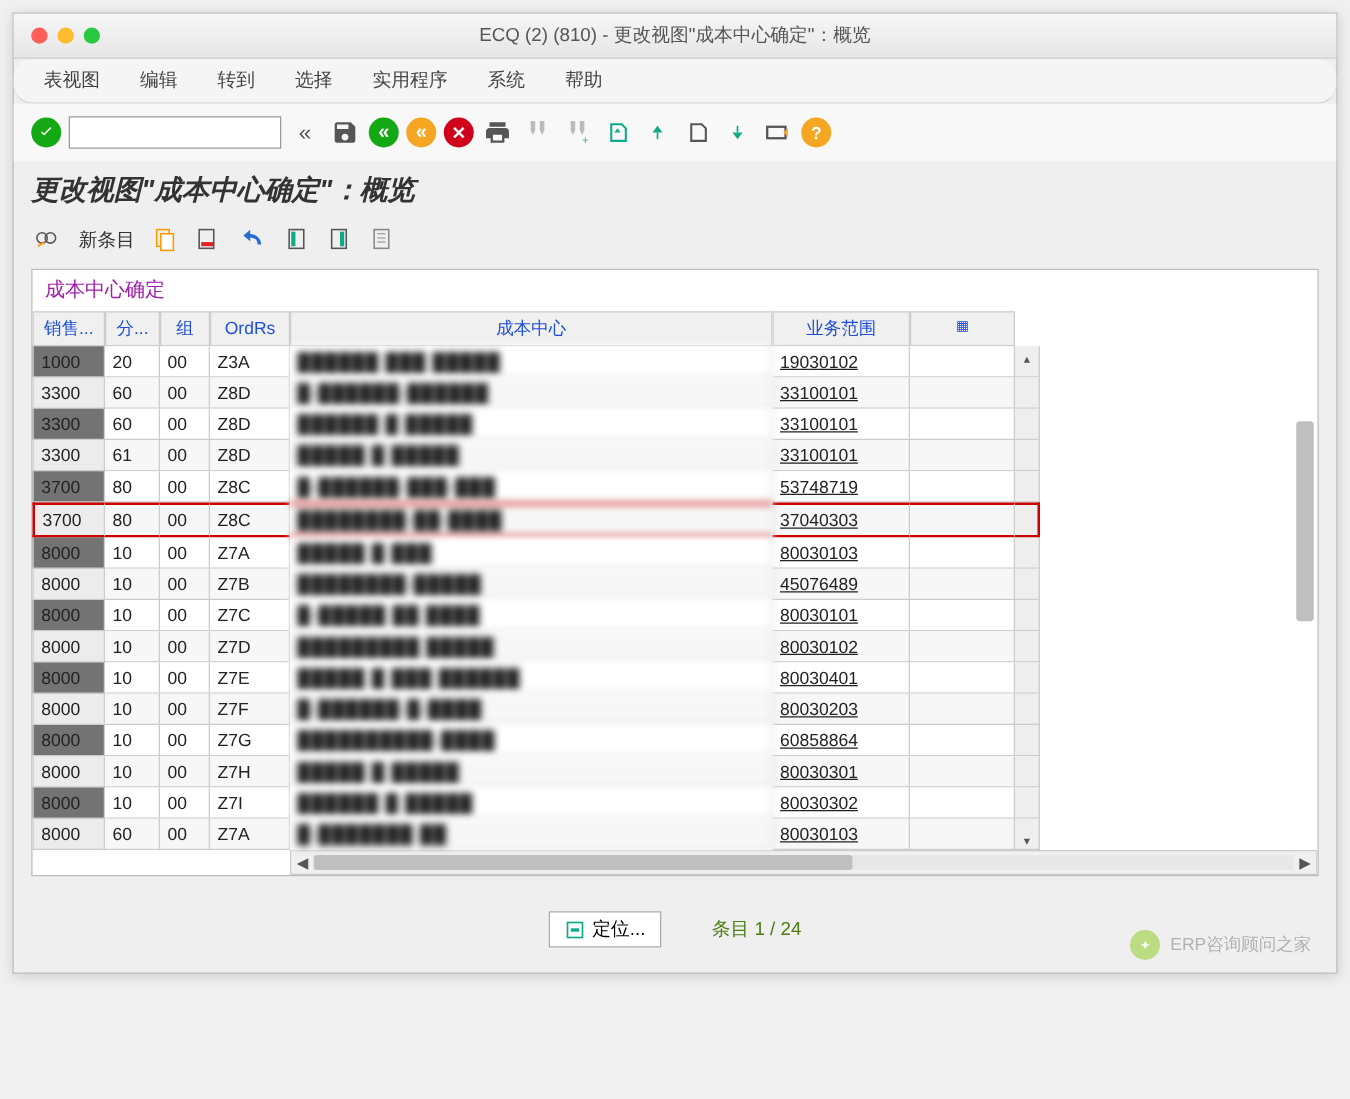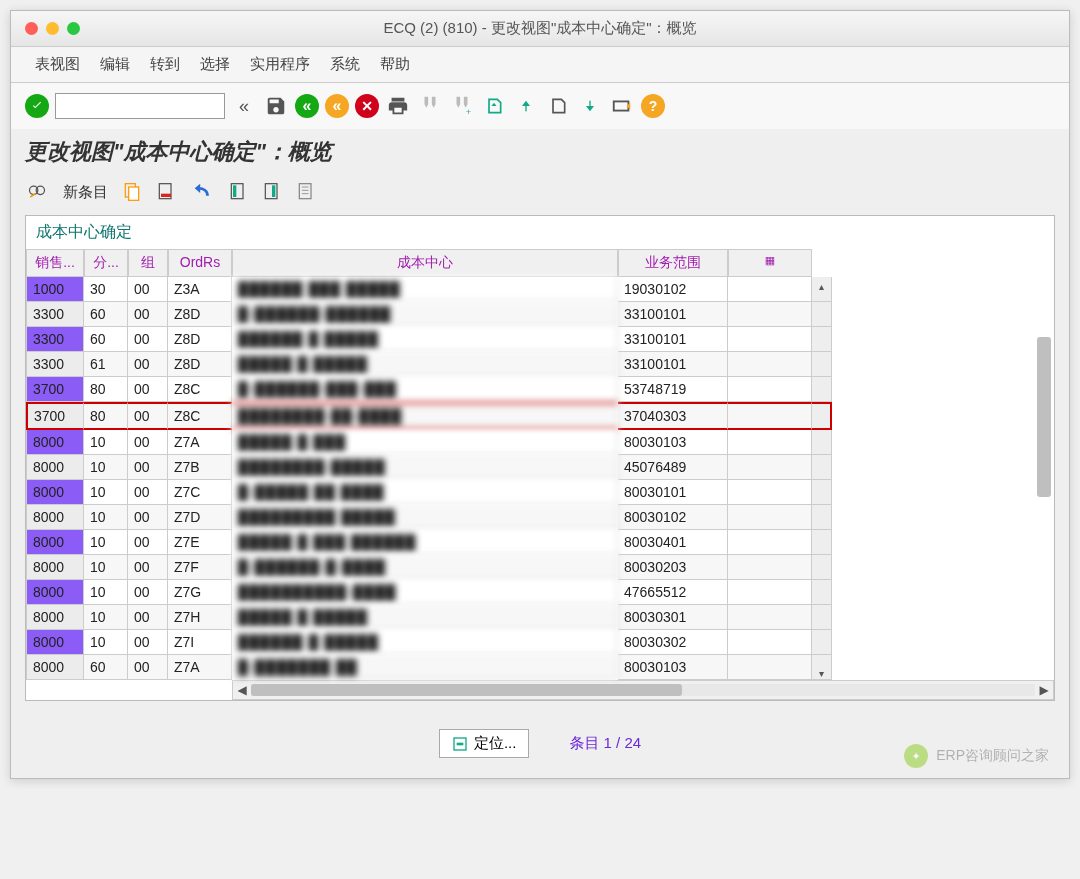--- a/index.html
+++ b/index.html
@@ -3,50 +3,50 @@
 <meta charset="utf-8">
 <style>
   * { box-sizing: border-box; margin: 0; padding: 0; font-family: "Helvetica Neue", Arial, "PingFang SC", "Microsoft YaHei", sans-serif; }
   body { background: #f0f0f0; display: flex; justify-content: center; }
   .window { width: 1060px; background: #efefef; border: 1px solid #bbb; box-shadow: 0 2px 10px rgba(0,0,0,0.15); margin: 10px 0; }
   .titlebar { height: 36px; display: flex; align-items: center; position: relative; background: linear-gradient(#f6f6f6,#e6e6e6); border-bottom: 1px solid #ccc; }
   .traffic { display: flex; gap: 8px; margin-left: 14px; }
   .tdot { width: 13px; height: 13px; border-radius: 50%; }
   .red { background: #ff5f57; } .yellow { background: #febc2e; } .green { background: #28c840; }
   .wintitle { position: absolute; left: 50%; transform: translateX(-50%); font-size: 15px; color: #555; }
-  .menubar { display: flex; gap: 0; padding: 6px 14px; border-bottom: 1px solid #ccc; background:#f5f5f5; }
+  .menubar { display: flex; gap: 12px; padding: 6px 14px; border-bottom: 1px solid #ccc; background:#f5f5f5;border-radius:15px; }
   .menubar span { font-size: 15px; color: #444; padding: 2px 10px; cursor: default; }
   .toolbar1 { display: flex; align-items: center; gap: 6px; padding: 10px 14px; background:#f8f8f8; }
   .tbtn { width: 26px; height: 26px; display: flex; align-items: center; justify-content: center; font-size: 18px; cursor: pointer; }
   .cmdinput { width: 170px; height: 26px; border: 1px solid #999; background: #fff; padding: 0 4px; }
   .circ { width:24px; height:24px; border-radius:50%; display:flex; align-items:center; justify-content:center; color:#fff; font-weight:bold; font-size:14px;}
   .green2 { background:#15a815; } .orange { background:#f5a623; } .redc { background:#d0021b; }
   .sectiontitle { font-size: 22px; font-style: italic; font-weight: 600; color:#333; padding: 8px 14px; }
   .toolbar2 { display: flex; align-items: center; gap: 14px; padding: 6px 14px 12px; }
   .tb2item { display: flex; align-items: center; gap: 4px; font-size: 15px; color:#333; cursor:pointer; }
   .panel { margin: 0 14px 14px; background: #fff; border: 1px solid #bbb; }
-  .paneltitle { font-size: 16px; padding: 6px 10px; color:#0f766e; }
+  .paneltitle { font-size: 16px; padding: 6px 10px; color:#a21caf; }
   .grid { }
   .ghead, .grow { display: grid; grid-template-columns: 58px 44px 40px 64px 386px 110px 84px 20px; align-items:stretch; }
-  .ghead > div { background:#f0f0f0; border:1px solid #ccc; font-size:14px; padding:4px 6px; text-align:center; color:#a21caf; white-space:nowrap; overflow:hidden; }
+  .ghead > div { background:#f0f0f0; border:1px solid #ccc; font-size:14px; padding:4px 6px; text-align:center; color:#1d4ed8; white-space:nowrap; overflow:hidden; }
   .grow > div { border-right:1px solid #ccc; border-bottom:1px solid #ccc; font-size:14px; padding:4px 6px; color:#222; background:#fff; white-space:nowrap; overflow:hidden; }
-  .grow > div:first-child { border-left:1px solid #ccc; background:#8b5cf6; }
+  .grow > div:first-child { border-left:1px solid #ccc; background:#737373; }
   .grow.alt > div { background:#f7f7f7; } .grow.alt > div:first-child { background:#ececec; }
-  .cost { color:#c00; }
+  .cost { color:#c00;text-decoration:underline; }
   .grow.hl > div { border-top:2px solid #c00; border-bottom:2px solid #c00; }
   .grow.hl > div:first-child { border-left:2px solid #c00; }
   .grow.hl > div:last-child { border-right:2px solid #c00; }
   .scrollcol { background:#eee !important; position:relative; }
   .hscroll { display:flex; align-items:center; height:20px; background:#f0f0f0; border:1px solid #ccc; margin-left:206px; margin-right:0; }
   .hscroll .arrow { width:18px; text-align:center; font-size:12px; color:#555; cursor:pointer; }
   .hscroll .track { flex:1; height:12px; background:#e8e8e8; position:relative; }
   .hscroll .thumb { position:absolute; left:0; width:55%; top:0; bottom:0; background:#bfbfbf; border-radius:3px; }
   .footer { display:flex; align-items:center; justify-content:center; gap:40px; padding:14px 0 20px; position:relative; }
   .locbtn { border:1px solid #aaa; padding:4px 12px; display:flex; align-items:center; gap:6px; background:#fff; cursor:pointer; font-size:15px;}
-  .entrycount { font-size:15px; color:#6d28d9; }
+  .entrycount { font-size:15px; color:#4d7c0f; }
   .watermark { position:absolute; right:20px; bottom:10px; display:flex; align-items:center; gap:8px; opacity:0.6; font-size:14px; color:#888;}
   .watermark .wm-icon { width:24px; height:24px; border-radius:50%; background:#9bd13c; display:flex; align-items:center; justify-content:center; font-size:11px; color:#fff;}
   .desc-blur { filter: blur(3px); color:#888; letter-spacing:1px; }
   svg { display:block; }
 </style>
 </head>
 <body>
 
 <div class="window">
 
@@ -194,21 +194,21 @@
         <div>分...</div>
         <div>组</div>
         <div>OrdRs</div>
         <div>成本中心</div>
         <div>业务范围</div>
         <div style="font-size:11px;">▦</div>
       </div>
       <div id="gridbody" style="position:relative;">
           <div class="grow">
             <div>1000</div>
-            <div>30</div>
+            <div>20</div>
             <div>00</div>
             <div>Z3A</div>
             <div class="desc-blur">██████ ███  █████</div>
             <div class="cost">19030102</div>
             <div></div>
             <div class="scrollcol">
               <div style="font-size: 10px; text-align: center; color: rgb(85, 85, 85);">▴</div>
             </div>
           </div>
           <div class="grow alt">
@@ -320,21 +320,21 @@
             <div class="cost">80030203</div>
             <div></div>
             <div class="scrollcol"></div>
           </div>
           <div class="grow">
             <div>8000</div>
             <div>10</div>
             <div>00</div>
             <div>Z7G</div>
             <div class="desc-blur">██████████-████</div>
-            <div class="cost">47665512</div>
+            <div class="cost">60858864</div>
             <div></div>
             <div class="scrollcol"></div>
           </div>
           <div class="grow alt">
             <div>8000</div>
             <div>10</div>
             <div>00</div>
             <div>Z7H</div>
             <div class="desc-blur">█████ █  █████</div>
             <div class="cost">80030301</div>

